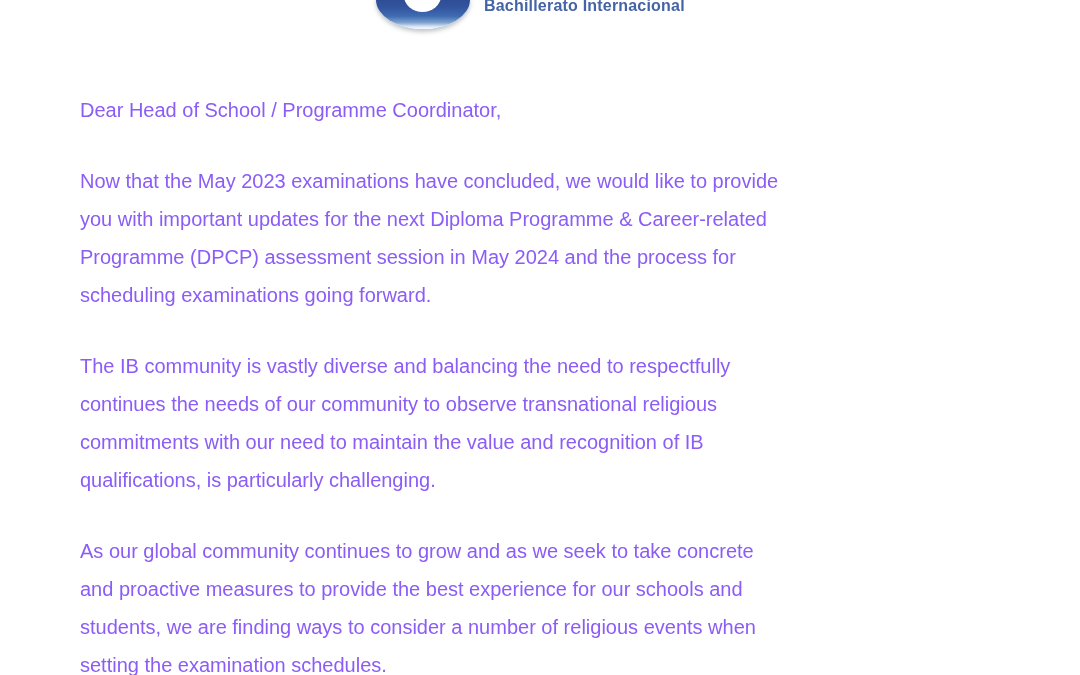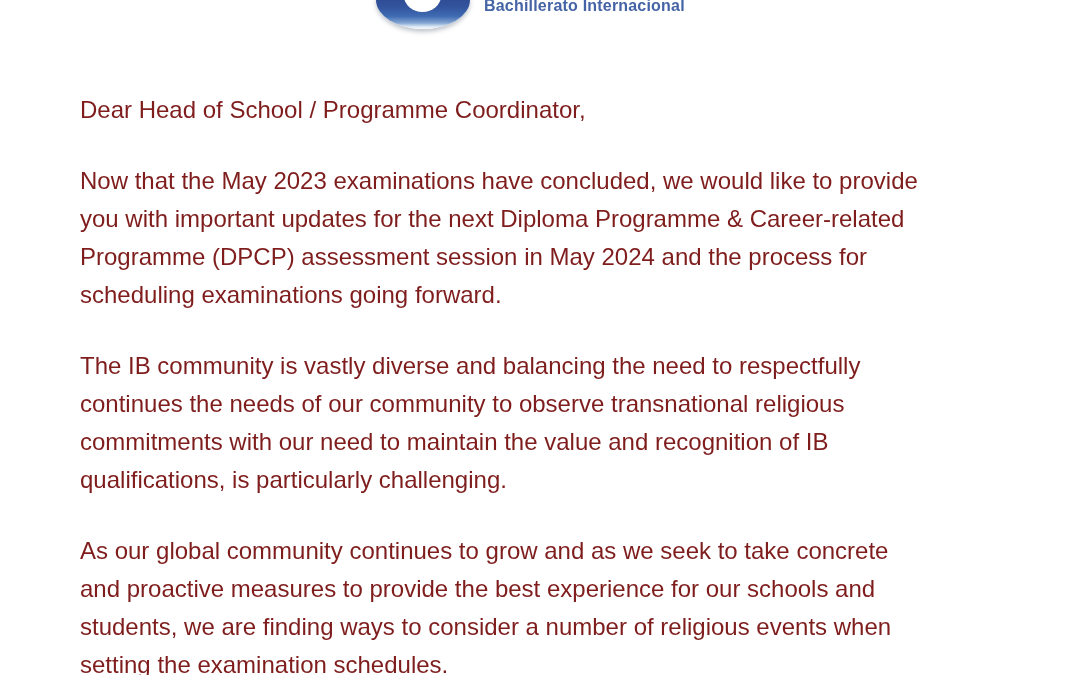--- a/index.html
+++ b/index.html
@@ -49,23 +49,23 @@
     white-space: nowrap;
   }
   
   .letter {
     position: absolute;
     left: 80px; top: 91px;
     width: 920px;
   }
   .letter p {
     margin: 0 0 33px 0;
-    font-size: 24px;
+    font-size: 20px;
     line-height: 38px;
-    color: #7f1d1d;
+    color: #8b5cf6;
     white-space: pre-line;
   }
 </style>
 </head>
 <body>
 
 <div class="page">
 
   <div class="logo">
     <div class="globe">

